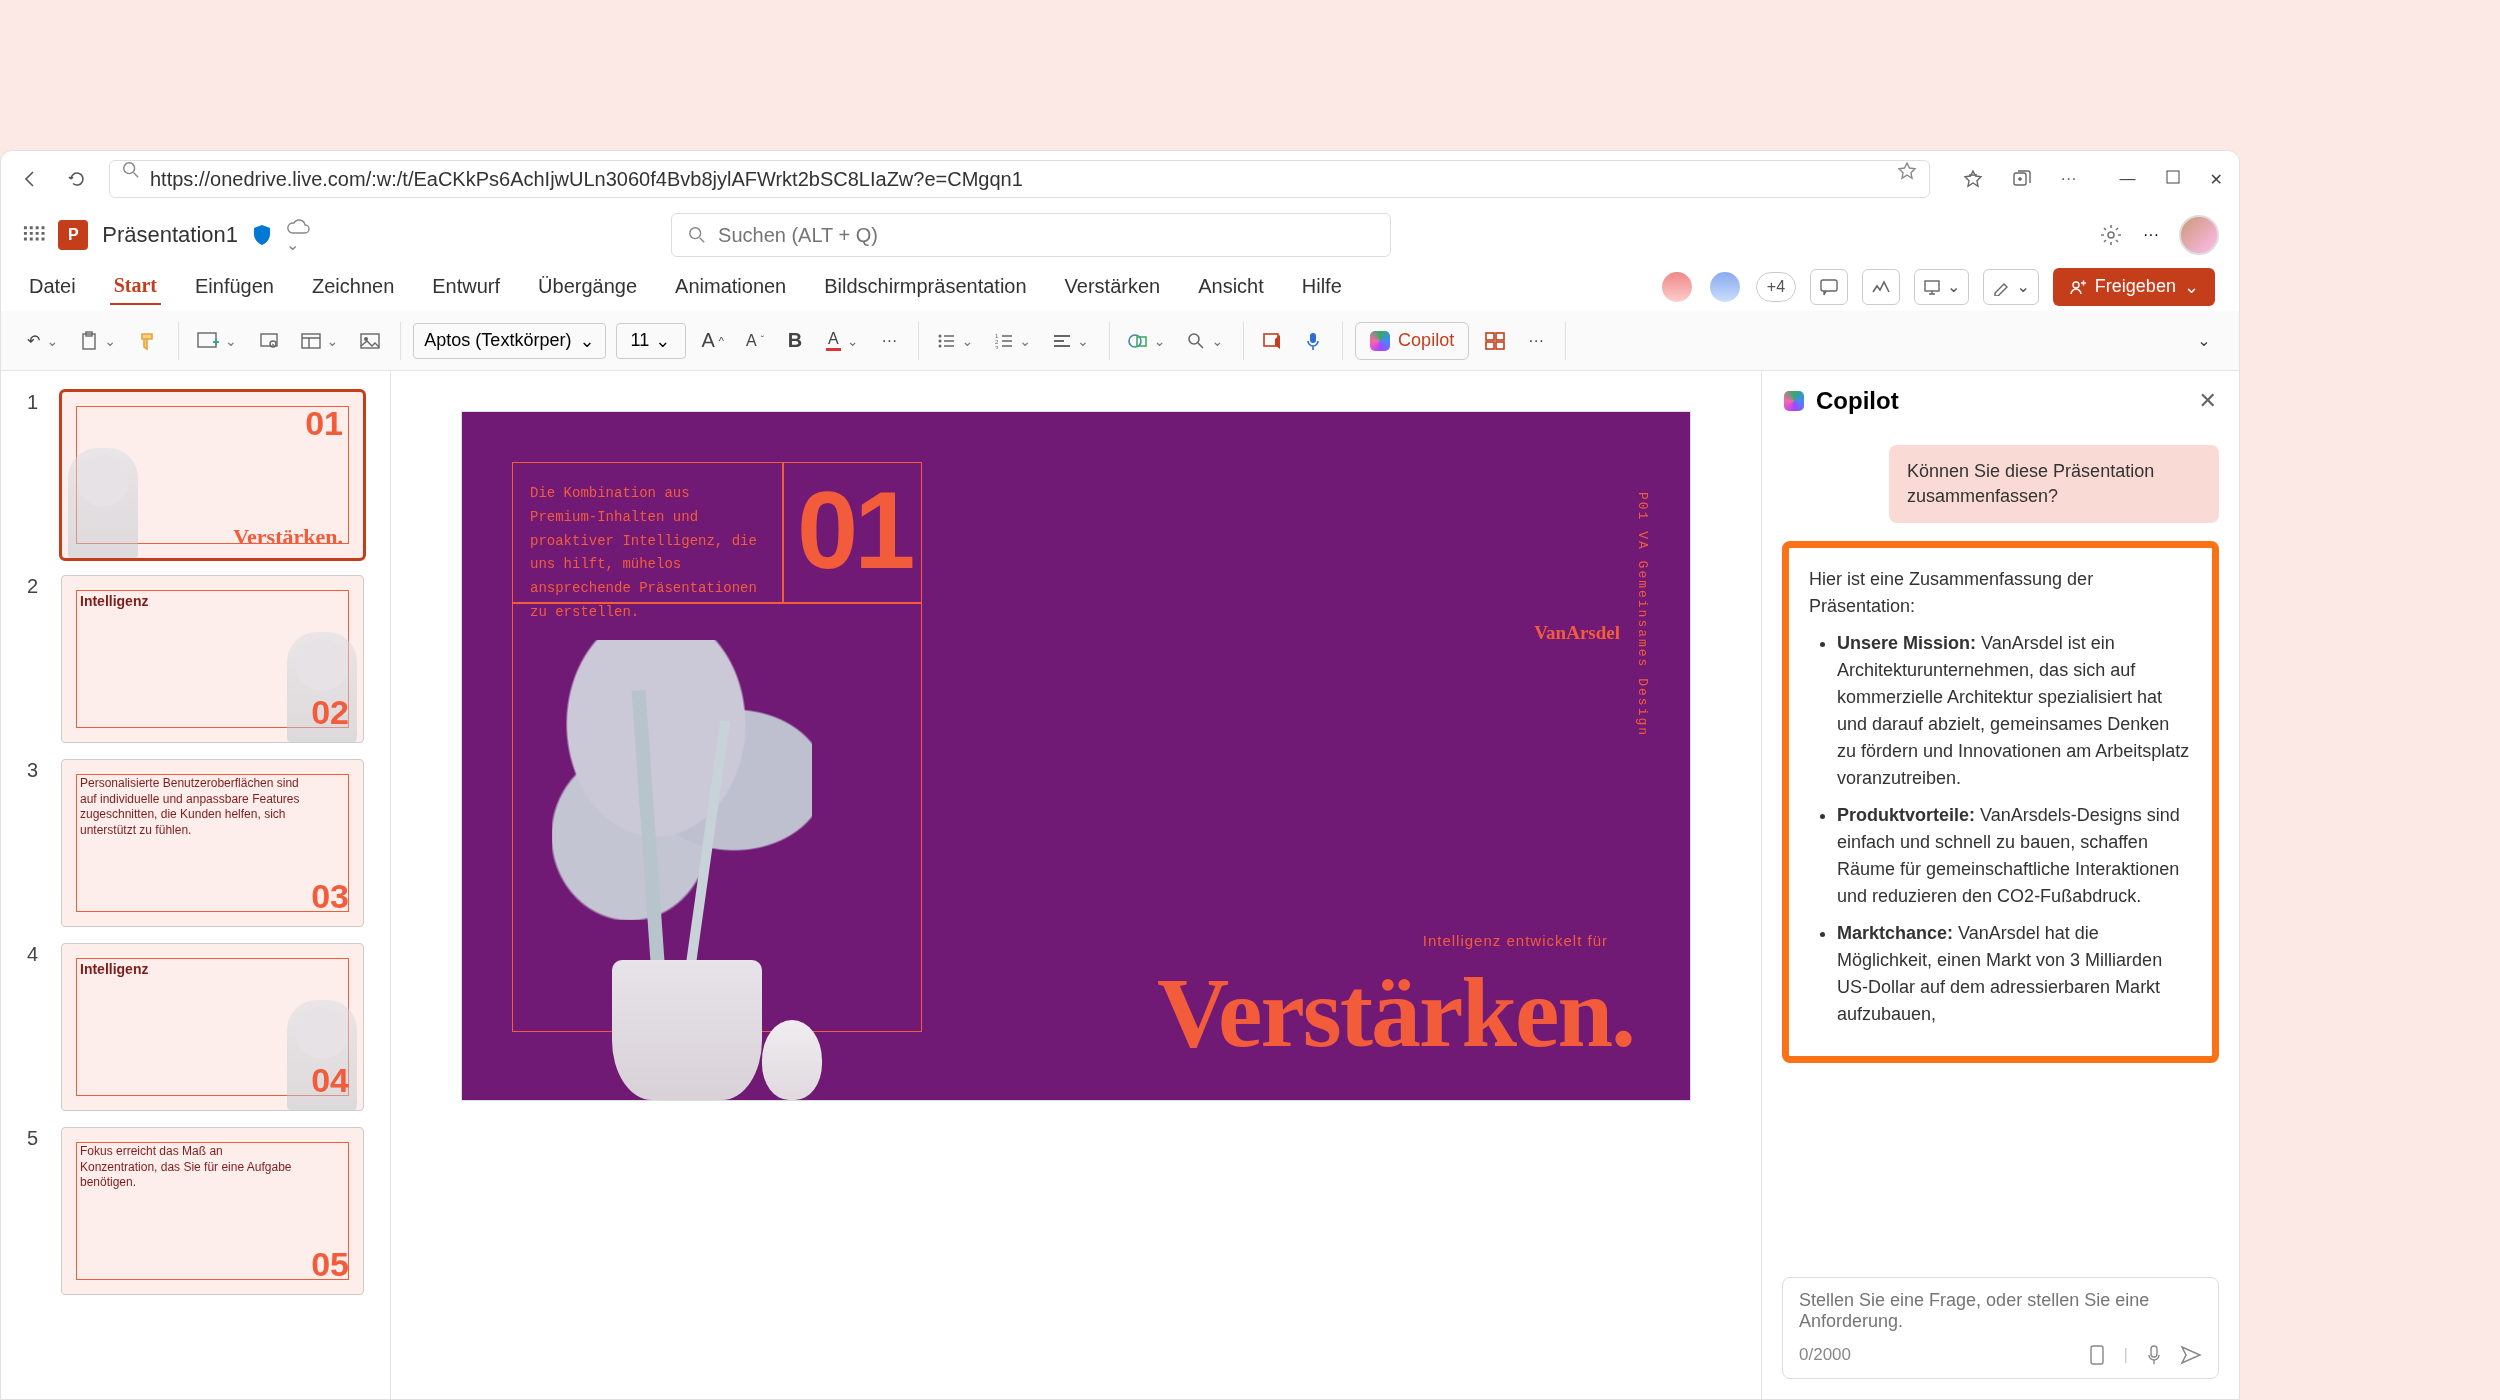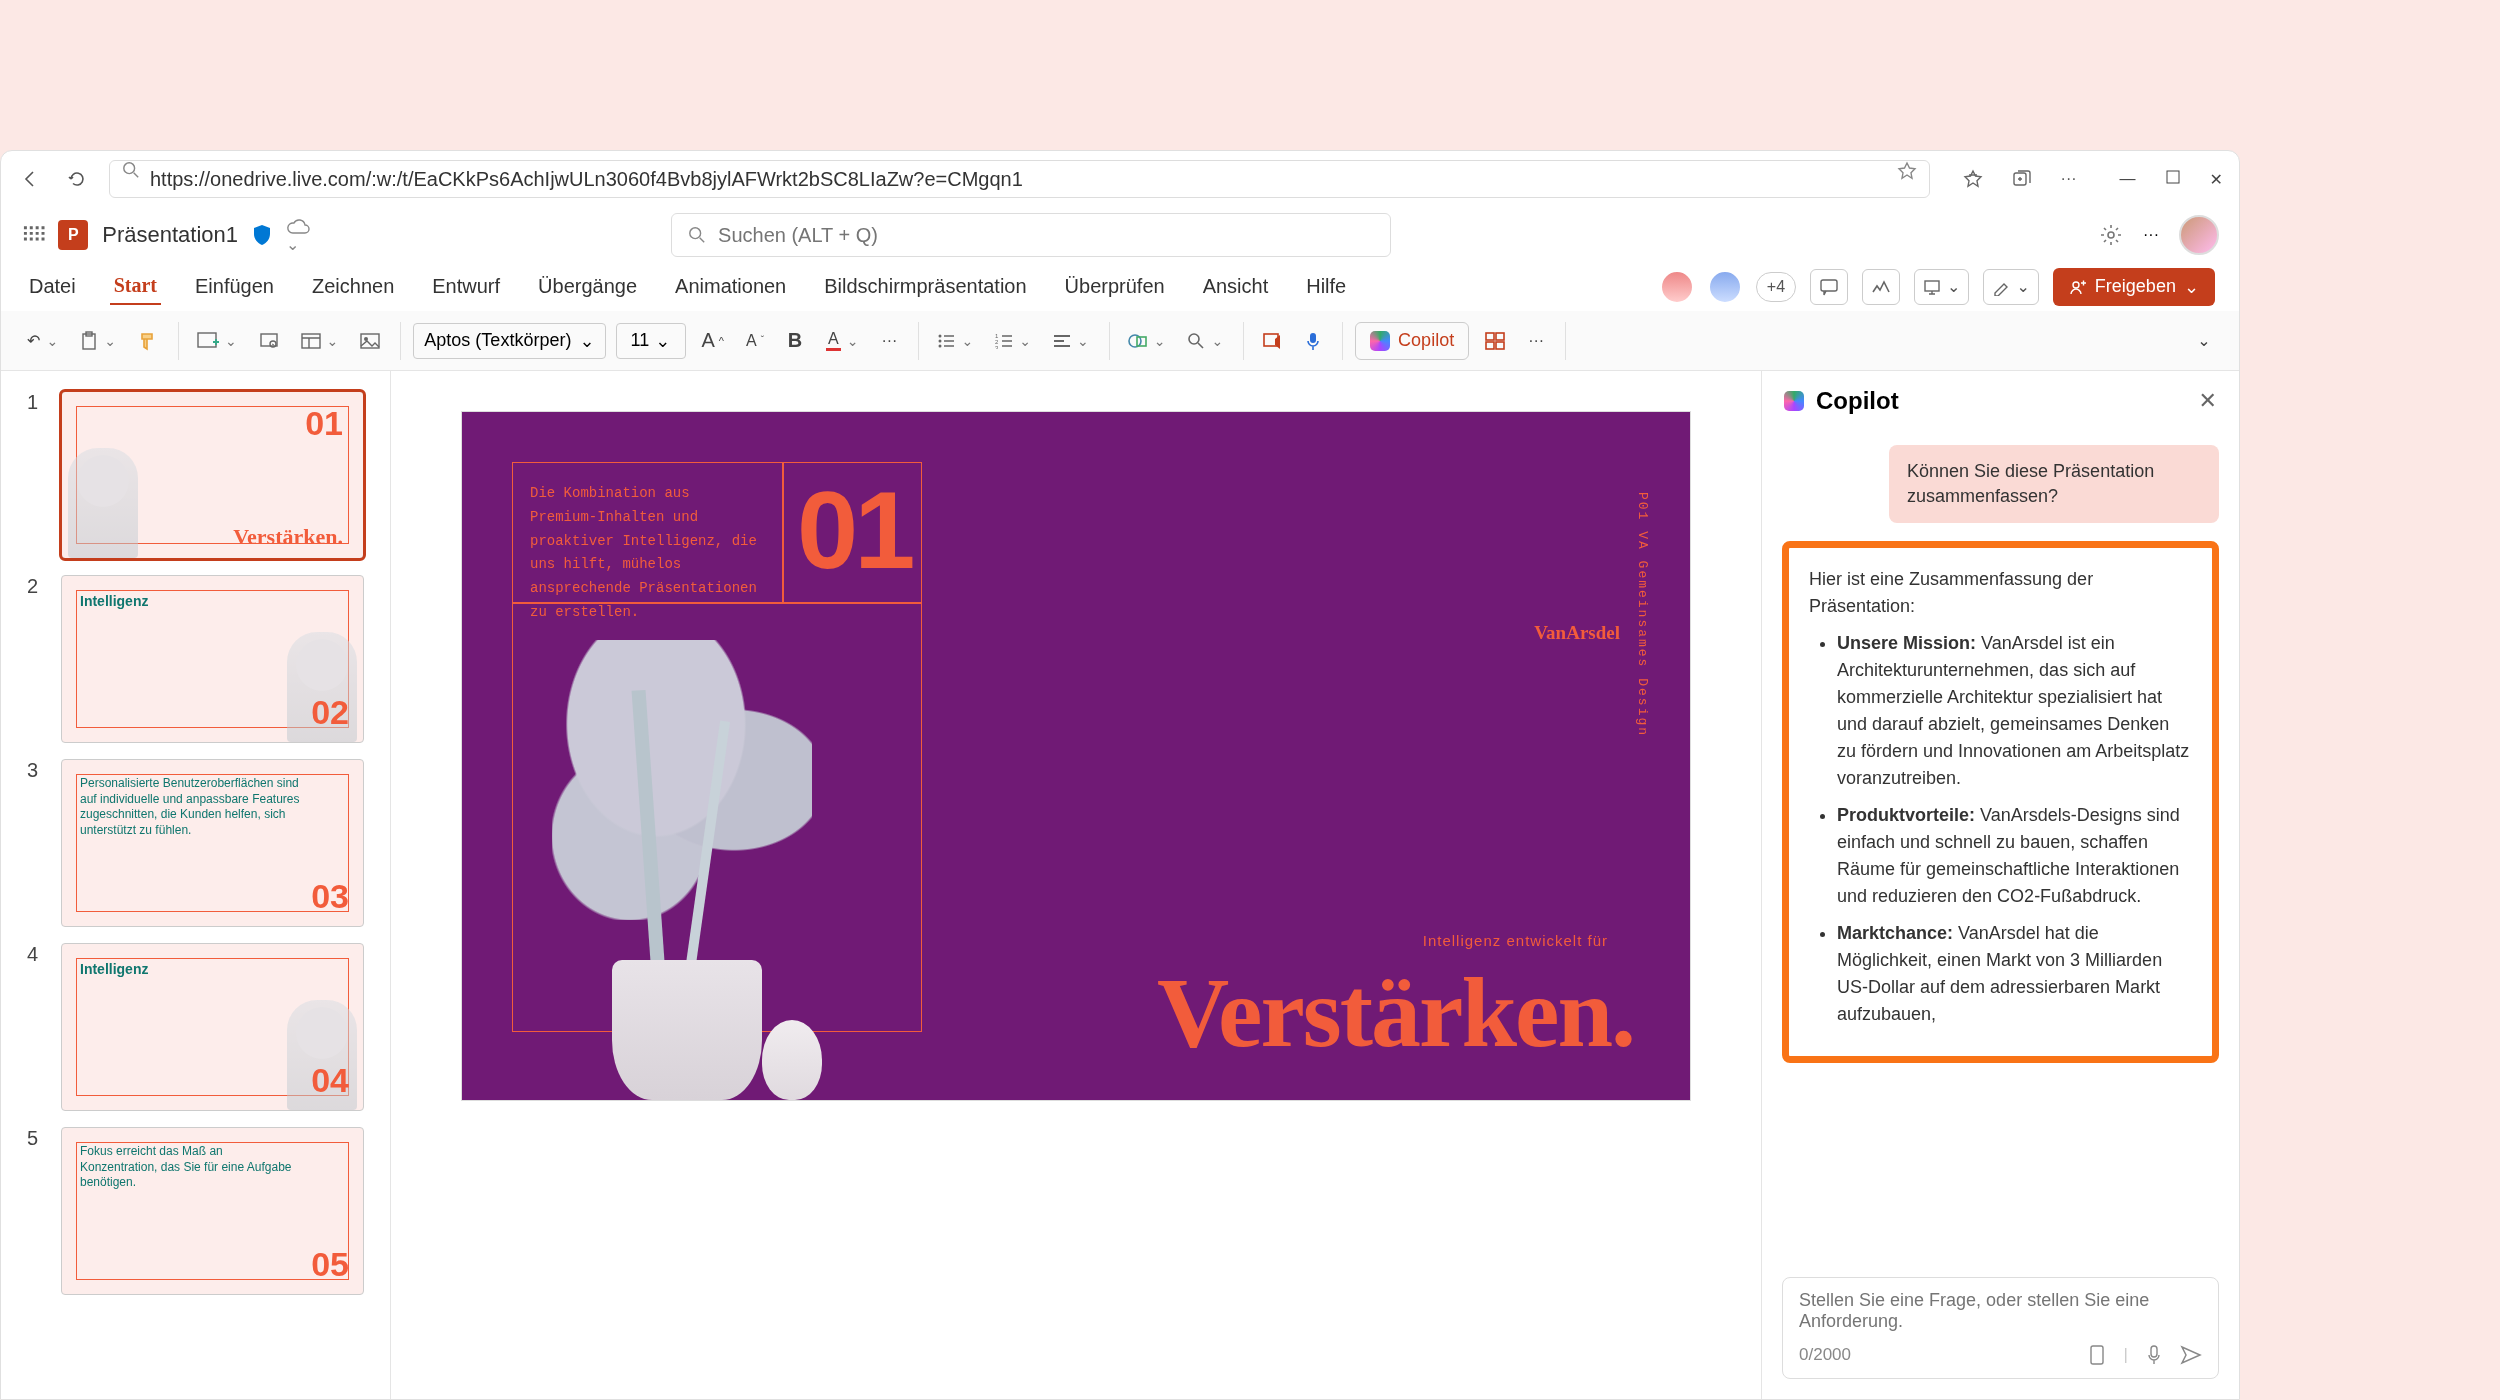--- a/index.html
+++ b/index.html
@@ -41,21 +41,21 @@
 .copilot-btn { border:1px solid #ccc; border-radius:6px; height:38px; padding:0 14px; display:flex; align-items:center; gap:8px; font-size:18px; color:#C43E1C;}
 .copilot-logo { width:20px; height:20px; background:conic-gradient(#3a6,#48f,#a4f,#f6a,#3a6); border-radius:5px;}
 .main-area { flex:1; display:flex; overflow:hidden; background:#fff;}
 .thumb-rail { width:390px; border-right:1px solid #e5e5e5; padding:20px 26px; overflow-y:auto; display:flex; flex-direction:column; gap:16px;}
 .thumb-row { display:flex; gap:14px;}
 .thumb-num { font-size:20px; color:#444; width:20px;}
 .thumb { flex:1; height:168px; border:1px solid #ccc; border-radius:4px; background:#FDEDEB; position:relative; overflow:hidden;}
 .thumb.active { outline:3px solid #C43E1C; outline-offset:-1px;}
 .thumb .tframe { position:absolute; inset:14px; border:1px solid #F25C3B;}
 .thumb .bignum { position:absolute; right:14px; bottom:10px; font-size:34px; color:#F25C3B; font-weight:700;}
-.thumb .ttext { position:absolute; left:18px; top:16px; right:60px; font-size:12px; color:#0f766e; line-height:1.3; overflow:hidden;}
+.thumb .ttext { position:absolute; left:18px; top:16px; right:60px; font-size:12px; color:#7f1d1d; line-height:1.3; overflow:hidden;}
 .thumb .ttitle { position:absolute; left:0; right:0; bottom:8px; text-align:right; padding-right:20px; font-size:22px; color:#F25C3B; font-family:Georgia,serif; font-weight:600;}
 .thumb .plant { position:absolute; left:6px; bottom:0; width:70px; height:110px; background:radial-gradient(circle at 50% 30%, #cfd8df 30%, transparent 31%), linear-gradient(#d7dde3,#bcc6cd); opacity:0.5; border-radius:30px 30px 4px 4px;}
 .canvas-wrap { flex:1; display:flex; align-items:flex-start; justify-content:center; padding:40px 30px; position:relative; overflow:hidden;}
 .slide { width:1230px; height:690px; background:#701a75; border:1px solid #ddd; position:relative;}
 .slide .outer { position:absolute; left:50px; top:50px; width:410px; height:570px; border:1.5px solid #F25C3B;}
 .slide .line-h { position:absolute; left:50px; top:190px; width:410px; height:1.5px; background:#F25C3B;}
 .slide .line-v { position:absolute; left:320px; top:50px; width:1.5px; height:140px; background:#F25C3B;}
 .slide .desc { position:absolute; left:68px; top:70px; width:230px; font-size:14px; color:#F25C3B; font-family:'Courier New',monospace; line-height:1.7;}
 .slide .num01 { position:absolute; left:335px; top:54px; font-size:110px; font-weight:700; color:#F25C3B; letter-spacing:-4px;}
 .slide .brand { position:absolute; right:70px; top:210px; left:330px; color:#F25C3B; font-weight:700; font-size:19px; text-align:right; font-family:Georgia,serif;}
@@ -170,21 +170,21 @@
 
   <div class="ribbon-tabs">
     <div class="tab">Datei</div>
     <div class="tab active">Start</div>
     <div class="tab">Einfügen</div>
     <div class="tab">Zeichnen</div>
     <div class="tab">Entwurf</div>
     <div class="tab">Übergänge</div>
     <div class="tab">Animationen</div>
     <div class="tab">Bildschirmpräsentation</div>
-    <div class="tab">Überprüfen</div>
+    <div class="tab">Verstärken</div>
     <div class="tab">Ansicht</div>
     <div class="tab">Hilfe</div>
 
     <div class="ribbon-right">
       <div class="mini-avatar a1"></div>
       <div class="mini-avatar a2"></div>
       <div class="plus-badge">+4</div>
       <div class="tool-btn">
           <svg width="20" height="20" viewBox="0 0 20 20">
             <rect x="2" y="3" width="16" height="11" rx="2" stroke="#666" stroke-width="1.4" fill="none"></rect>

